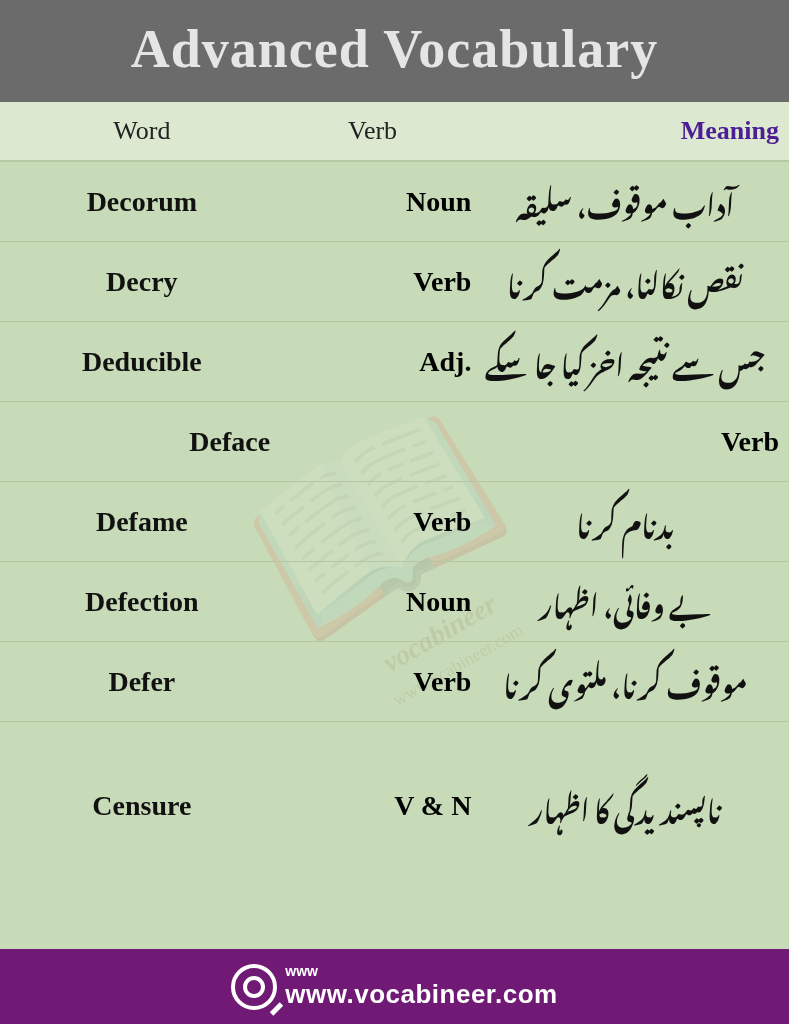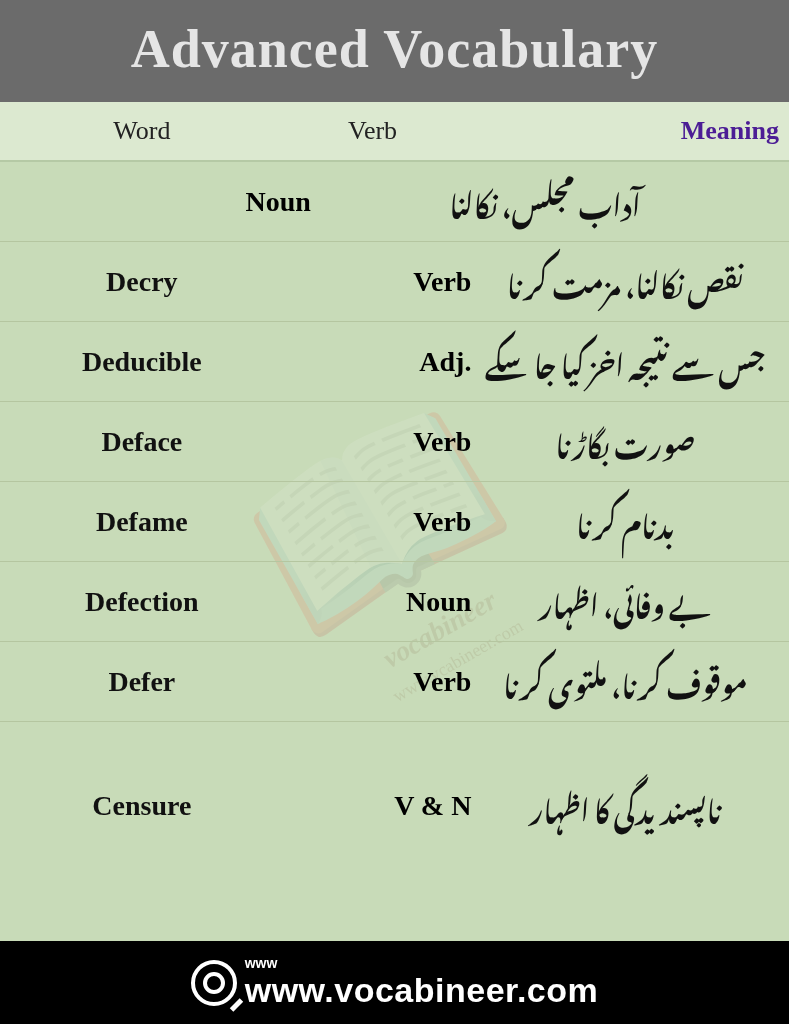--- a/index.html
+++ b/index.html
@@ -137,21 +137,21 @@
       text-align: center;
       font-size: 28px;
       font-weight: bold;
       color: #111;
       font-family: 'Noto Nastaliq Urdu', 'Jameel Noori Nastaleeq', Arial Unicode MS, serif;
       direction: rtl;
       line-height: 1.6;
     }
 
     .footer {
-      background: #000000;
+      background: #701a75;
       padding: 14px 20px;
       display: flex;
       align-items: center;
       justify-content: center;
       gap: 8px;
     }
 
     .footer-search-icon {
       width: 46px;
       height: 46px;
@@ -183,21 +183,21 @@
     }
 
     .footer-www {
       font-size: 14px;
       color: white;
       font-weight: bold;
       font-family: Arial, sans-serif;
     }
 
     .footer-url {
-      font-size: 34px;
+      font-size: 26px;
       font-weight: bold;
       color: white;
       font-family: Arial, sans-serif;
       letter-spacing: 0.5px;
     }
   </style>
 </head>
 <body>
 
 <div class="header">
@@ -213,37 +213,37 @@
 <div class="vocab-table">
 
   <div class="watermark">
     <div style="font-size:200px; color:#7a5a3a; line-height:1;">📖</div>
     <div class="watermark-text">vocabineer</div>
     <div class="watermark-url">www.vcabineer.com</div>
   </div>
 
   <div id="rows-container">
       <div class="vocab-row">
+      <div class="cell-word">Decorum</div>
       <div class="cell-type">Noun</div>
-      <div class="cell-meaning">آداب مجلس، نکالنا</div>
+      <div class="cell-meaning">آداب موقوف، سلیقہ</div>
     </div>
       <div class="vocab-row">
       <div class="cell-word">Decry</div>
       <div class="cell-type">Verb</div>
       <div class="cell-meaning">نقص نکالنا، مزمت کرنا</div>
     </div>
       <div class="vocab-row">
       <div class="cell-word">Deducible</div>
       <div class="cell-type">Adj.</div>
       <div class="cell-meaning">جس سے نتیجہ اخز کیا جا سکے</div>
     </div>
       <div class="vocab-row">
       <div class="cell-word">Deface</div>
       <div class="cell-type">Verb</div>
-      <div class="cell-meaning">صورت بگاڑنا</div>
     </div>
       <div class="vocab-row">
       <div class="cell-word">Defame</div>
       <div class="cell-type">Verb</div>
       <div class="cell-meaning">بدنام کرنا</div>
     </div>
       <div class="vocab-row">
       <div class="cell-word">Defection</div>
       <div class="cell-type">Noun</div>
       <div class="cell-meaning">بے وفائی، اظہار</div>

